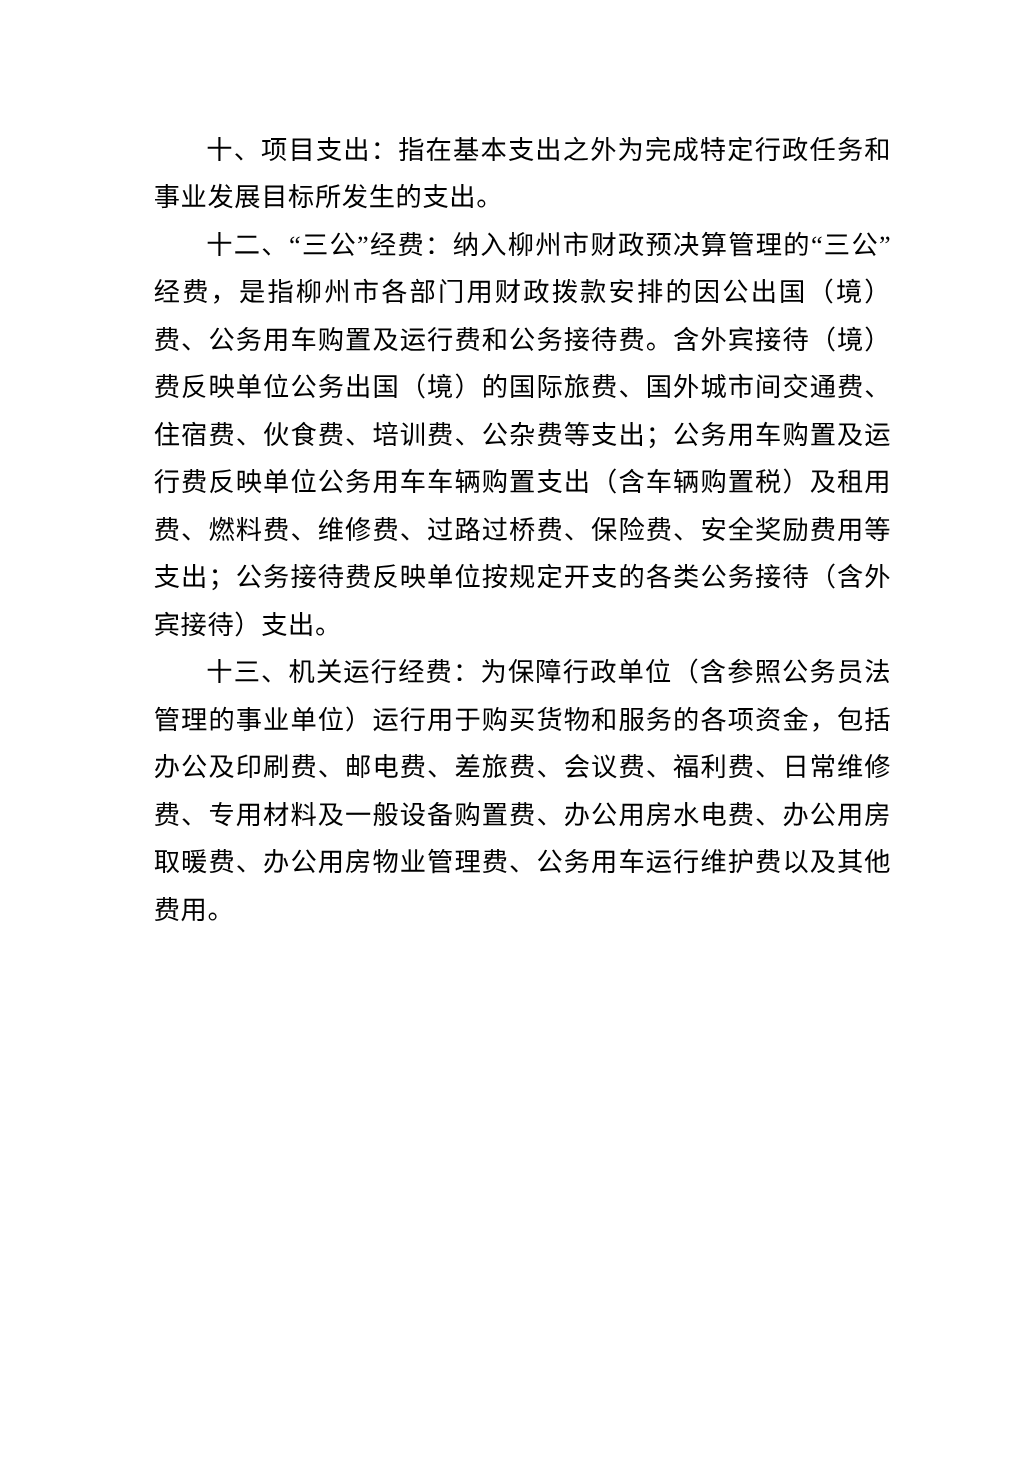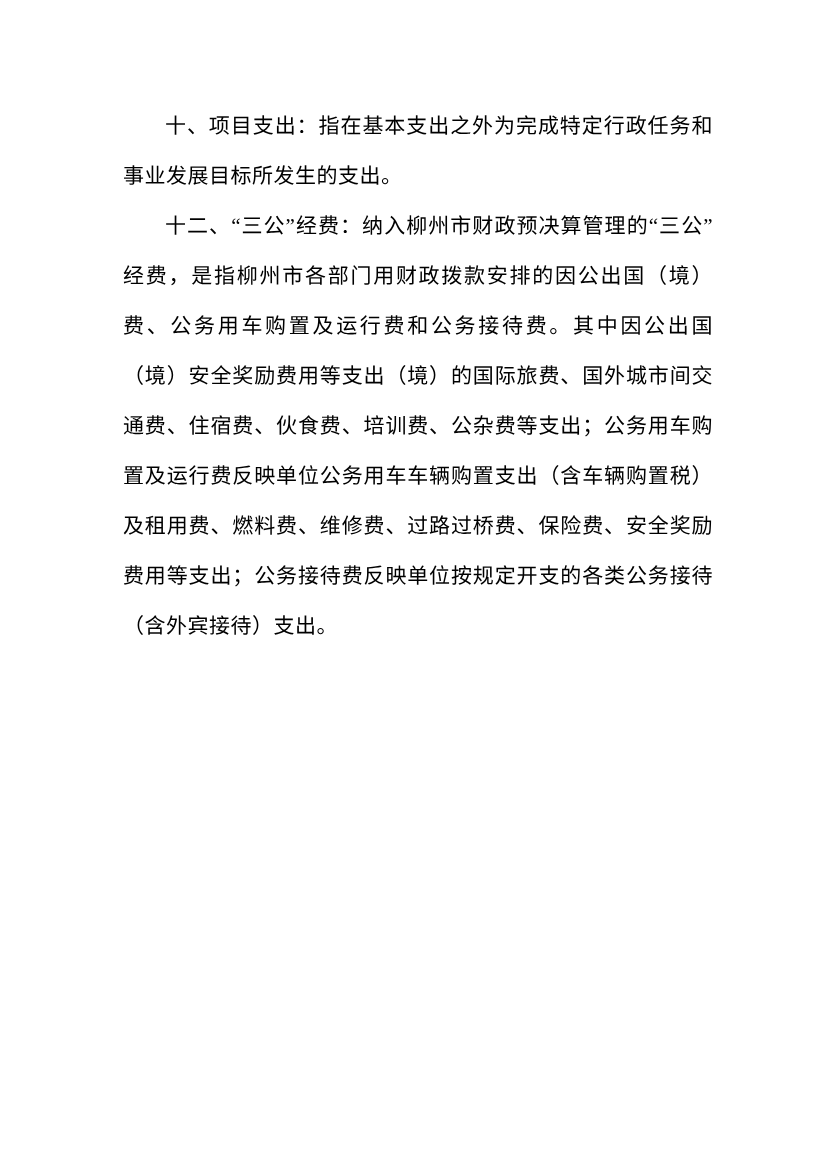--- a/index.html
+++ b/index.html
@@ -19,30 +19,31 @@
     position: absolute;
     left: 123px;
     top: 101px;
     width: 590px;
   }
   .doc-content p {
     margin: 0;
     padding: 0;
     font-family: "Liberation Serif", "DejaVu Serif", serif;
     font-size: 21px;
-    line-height: 50px;
+    line-height: 38px;
     color: #000000;
     text-align: justify;
     text-justify: inter-ideograph;
     text-indent: 2em;
     letter-spacing: 0.5px;
     word-break: break-all;
   }
 </style>
 </head>
 <body>
 
 <div class="page">
   <div class="doc-content">
     <p>十、项目支出：指在基本支出之外为完成特定行政任务和事业发展目标所发生的支出。</p>
-    <p>十二、“三公”经费：纳入柳州市财政预决算管理的“三公”经费，是指柳州市各部门用财政拨款安排的因公出国（境）费、公务用车购置及运行费和公务接待费。其中因公出国（境）安全奖励费用等支出（境）的国际旅费、国外城市间交通费、住宿费、伙食费、培训费、公杂费等支出；公务用车购置及运行费反映单位公务用车车辆购置支出（含车辆购置税）及租用费、燃料费、维修费、过路过桥费、保险费、安全奖励费用等支出；公务接待费反映单位按规定开支的各类公务接待（含外宾接待）支出。</p>
+    <p>十二、“三公”经费：纳入柳州市财政预决算管理的“三公”经费，是指柳州市各部门用财政拨款安排的因公出国（境）费、公务用车购置及运行费和公务接待费。含外宾接待（境）费反映单位公务出国（境）的国际旅费、国外城市间交通费、住宿费、伙食费、培训费、公杂费等支出；公务用车购置及运行费反映单位公务用车车辆购置支出（含车辆购置税）及租用费、燃料费、维修费、过路过桥费、保险费、安全奖励费用等支出；公务接待费反映单位按规定开支的各类公务接待（含外宾接待）支出。</p>
+    <p>十三、机关运行经费：为保障行政单位（含参照公务员法管理的事业单位）运行用于购买货物和服务的各项资金，包括办公及印刷费、邮电费、差旅费、会议费、福利费、日常维修费、专用材料及一般设备购置费、办公用房水电费、办公用房取暖费、办公用房物业管理费、公务用车运行维护费以及其他费用。</p>
   </div>
 </div>
 
 </body></html>

